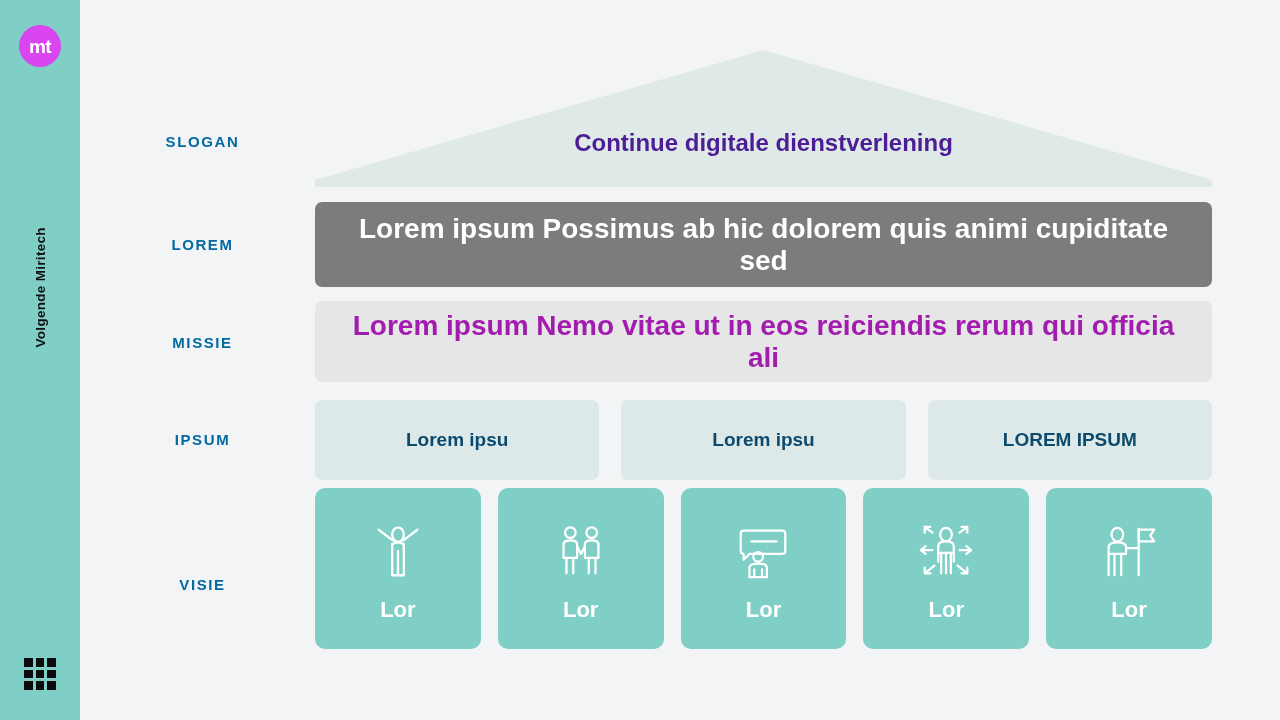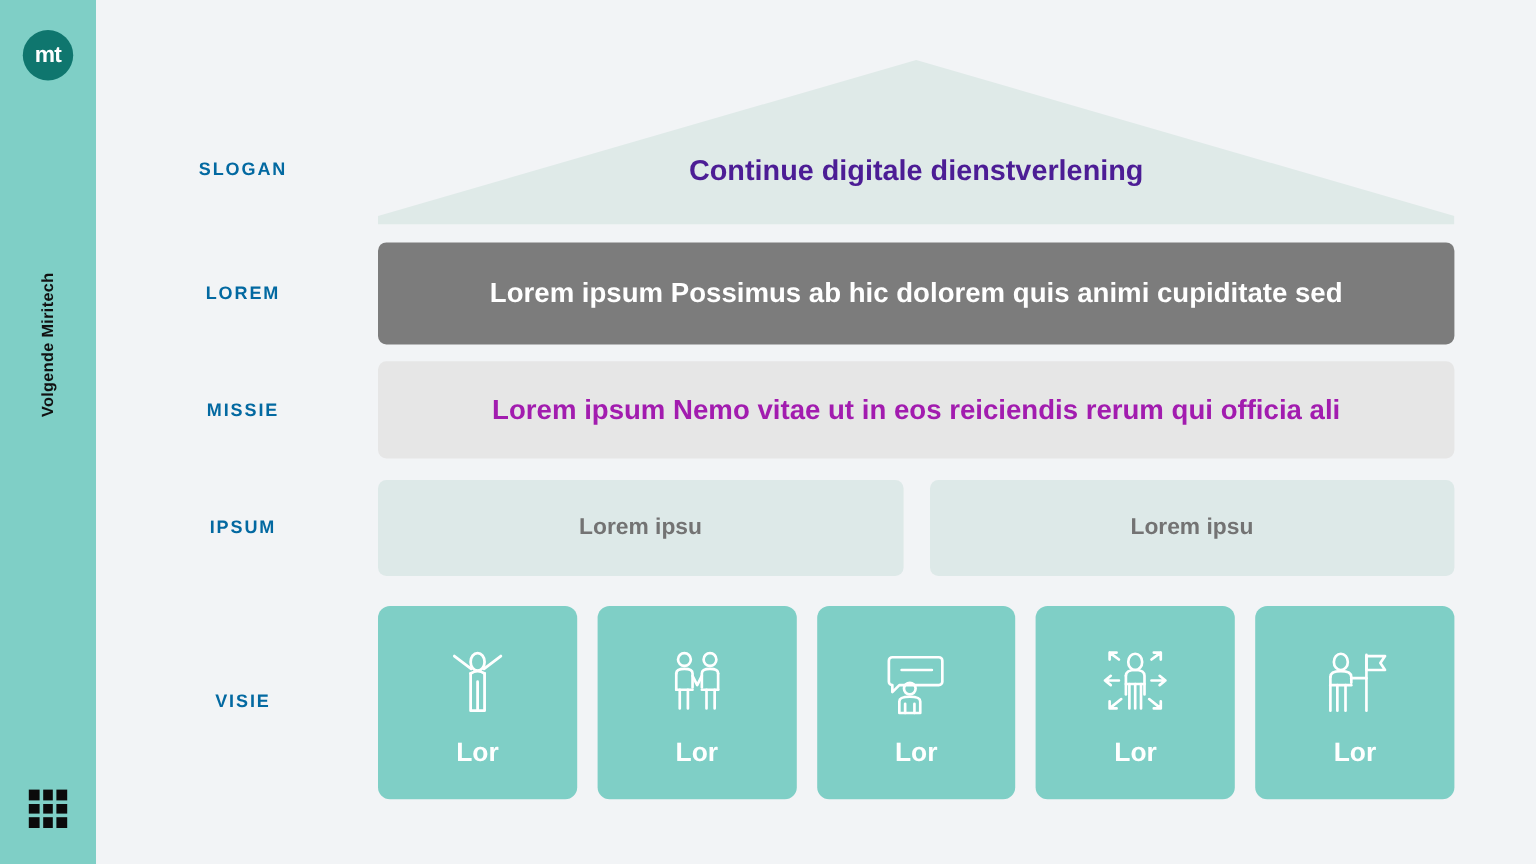--- a/index.html
+++ b/index.html
@@ -24,21 +24,21 @@
     left: 0; top: 0;
     width: 80px;
     height: 720px;
     background: #7fcfc6;
   }
   #logo {
     position: absolute;
     left: 19px; top: 25px;
     width: 42px; height: 42px;
     border-radius: 50%;
-    background: #0f766e;
+    background: #d946ef;
     display: flex;
     align-items: center;
     justify-content: center;
   }
   #logo .logo-text {
     color: #ffffff;
     font-size: 19px;
     font-weight: bold;
     letter-spacing: -0.5px;
     line-height: 1;
@@ -108,21 +108,21 @@
 
   
   .bar {
     position: absolute;
     left: 315px;
     width: 897px;
     border-radius: 7px;
     display: flex;
     align-items: center;
     justify-content: center;
-    font-size: 23px;
+    font-size: 28px;
     font-weight: bold;
     text-align: center;
     padding: 0 24px;
   }
   #visie-bar {
     top: 202px;
     height: 85px;
     background: #7c7c7c;
     color: #ffffff;
   }
@@ -145,30 +145,30 @@
   }
   .doel-card {
     flex: 1 1 0;
     background: #dde9e8;
     border-radius: 7px;
     display: flex;
     align-items: center;
     justify-content: center;
     font-size: 19px;
     font-weight: bold;
-    color: #737373;
+    color: #0c4a6e;
     text-align: center;
     padding: 0 8px;
   }
 
   
   #waarde-row {
     position: absolute;
     left: 315px;
-    top: 505px;
+    top: 488px;
     width: 897px;
     height: 161px;
     display: flex;
     gap: 17px;
   }
   .waarde-card {
     flex: 1 1 0;
     background: #7fcfc6;
     border-radius: 10px;
     display: flex;
@@ -232,20 +232,23 @@
   <div id="missie-bar" class="bar">
     <span>Lorem ipsum Nemo vitae ut in eos reiciendis rerum qui officia ali</span>
   </div>
 
   <div id="doel-row">
     <div class="doel-card">
       <span>Lorem ipsu</span>
     </div>
     <div class="doel-card">
       <span>Lorem ipsu</span>
+    </div>
+    <div class="doel-card">
+      <span>LOREM IPSUM</span>
     </div>
   </div>
 
   <div id="waarde-row">
 
     <div class="waarde-card">
       <div class="waarde-icon">
         <svg viewBox="0 0 64 64" fill="none" stroke="#ffffff" stroke-width="2.4" stroke-linecap="round" stroke-linejoin="round">
           <ellipse cx="32" cy="14" rx="6" ry="7.5"></ellipse>
           <path d="M26.5 20 L12 9"></path>

